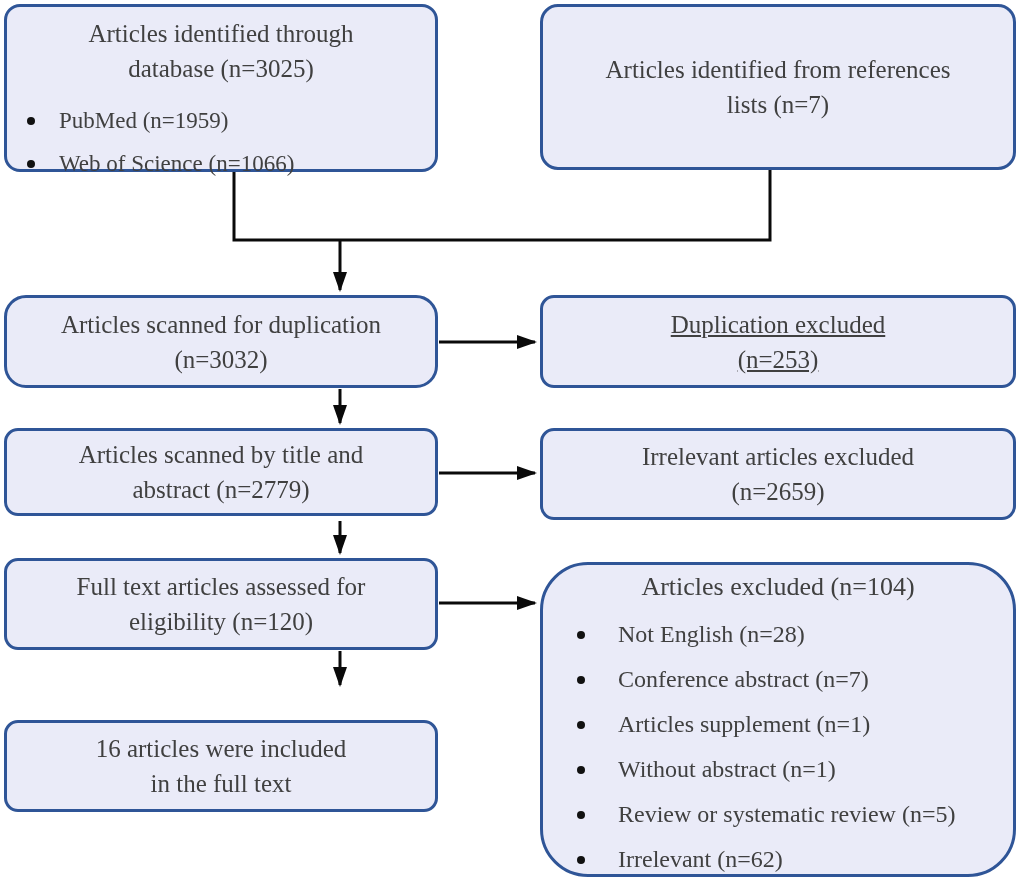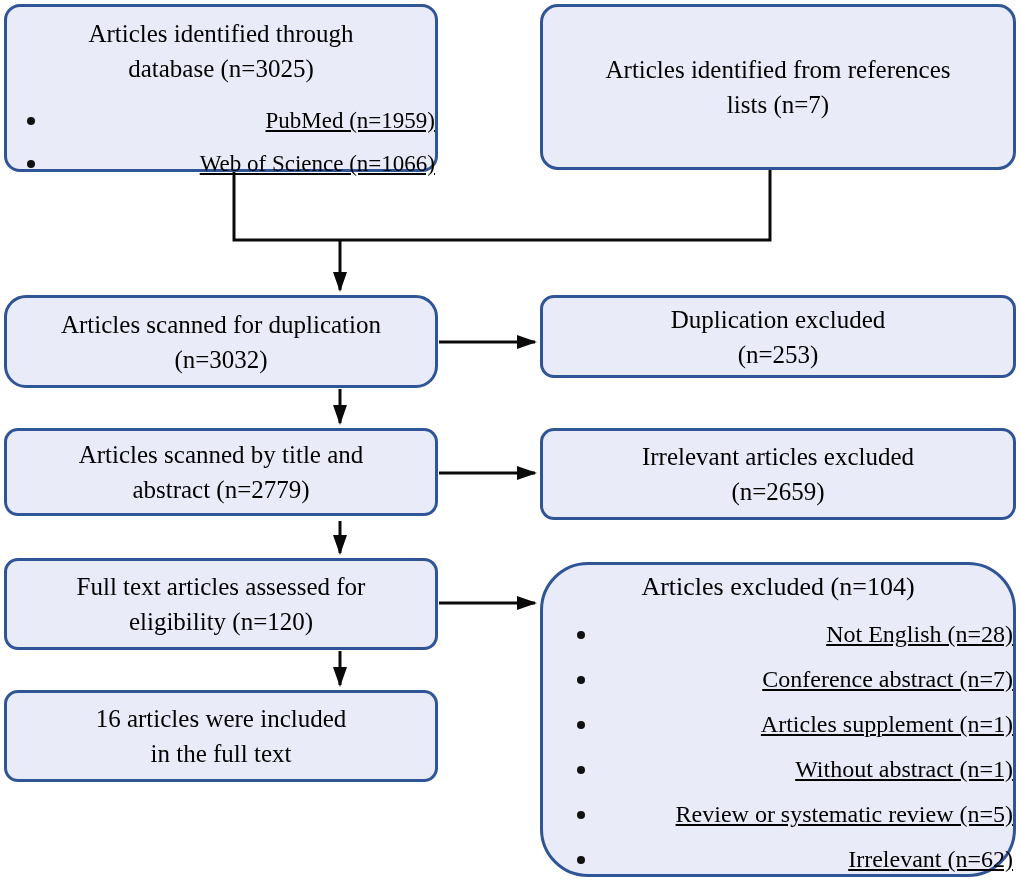--- a/index.html
+++ b/index.html
@@ -6,21 +6,21 @@
     margin: 0;
     padding: 0;
     background: #ffffff;
   }
   .stage {
     position: relative;
     width: 1020px;
     height: 886px;
     background: #ffffff;
     font-family: "Liberation Serif", "DejaVu Serif", serif;
-    color: #000000;
+    color: #404040;
     overflow: hidden;
   }
   .connectors {
     position: absolute;
     left: 0;
     top: 0;
     width: 1020px;
     height: 886px;
     pointer-events: none;
   }
@@ -41,37 +41,36 @@
     font-size: 25px;
     line-height: 35px;
     white-space: nowrap;
   }
   
   .box-db   { left: 4px;   top: 4px;   width: 434px; height: 168px; border-radius: 16px; }
   .box-db .title { padding-top: 9px; }
   .box-refs { left: 540px; top: 4px;   width: 476px; height: 166px; border-radius: 18px; }
   
   .box-scan-dup   { left: 4px;   top: 295px; width: 434px; height: 93px;  border-radius: 22px; }
-  .box-dup-excl   { left: 540px; top: 295px; width: 476px; height: 83px;  border-radius: 14px; }
+  .box-dup-excl   { left: 540px; top: 295px; width: 476px; height: 93px;  border-radius: 14px; text-decoration: underline; }
   .box-title-abs  { left: 4px;   top: 428px; width: 434px; height: 88px;  border-radius: 14px; }
   .box-irr-excl   { left: 540px; top: 428px; width: 476px; height: 92px;  border-radius: 14px; }
   .box-fulltext   { left: 4px;   top: 558px; width: 434px; height: 92px;  border-radius: 14px; }
-  .box-included   { left: 4px;   top: 690px; width: 434px; height: 92px;  border-radius: 14px; }
+  .box-included   { left: 4px;   top: 720px; width: 434px; height: 92px;  border-radius: 14px; }
   .box-excl       { left: 540px; top: 562px; width: 476px; height: 315px; border-radius: 48px; }
   .box-excl .title {
     font-size: 26px;
     line-height: 36px;
     padding-top: 4px;
   }
   ul.bullets {
     list-style: none;
     margin: 0;
     padding: 0;
-    text-align: right;
-    text-decoration: underline;
+    text-align: left;
   }
   ul.bullets li {
     position: relative;
     white-space: nowrap;
   }
   .dot {
     position: absolute;
     width: 8px;
     height: 8px;
     border-radius: 50%;

